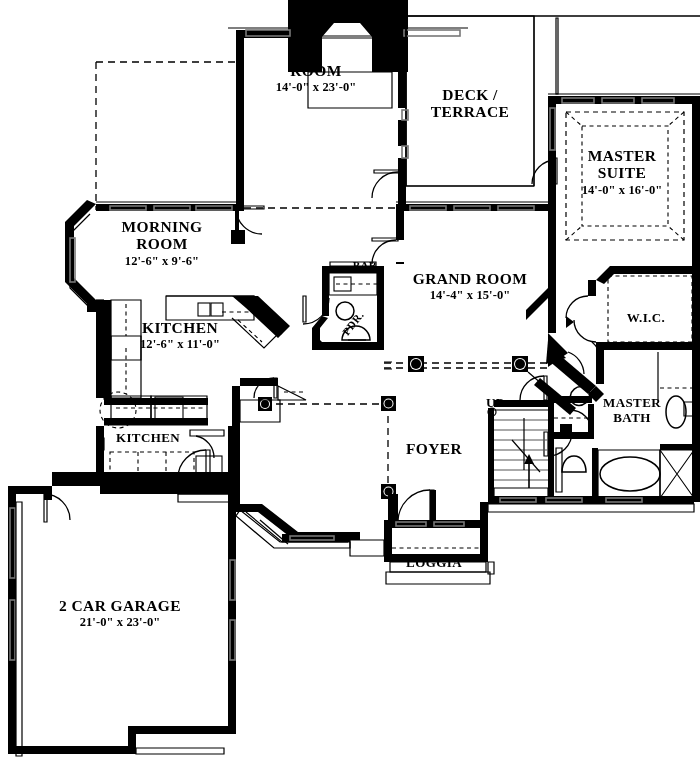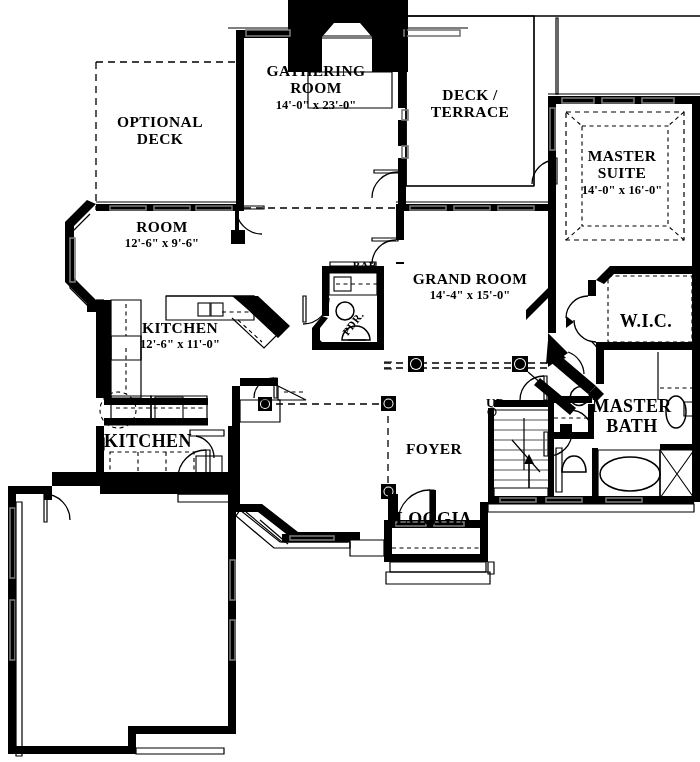--- a/index.html
+++ b/index.html
@@ -41,21 +41,21 @@
     font-size: 15.5px;
     letter-spacing: 0.4px;
   }
   .label .rdim {
     display: block;
     font-weight: bold;
     font-size: 12.5px;
     margin-top: 1px;
     letter-spacing: 0.1px;
   }
-  .label.small .rname { font-size: 18px; }
+  .label.small .rname { font-size: 13px; }
   .label.tiny  .rname { font-size: 11px; }
   .label.xtiny .rname { font-size: 13px; }
 
   .label.rot-pdr {
     transform: rotate(-52deg);
     transform-origin: 50% 50%;
   }
 </style>
 </head>
 <body>
@@ -386,43 +386,39 @@
 
       <path class="thin" d="M694,104 h4 v396 h-4 z"></path>
       <path class="thin" d="M556,18 h2 v76 h-2 z"></path>
 
       <rect class="w" x="692" y="402" width="8" height="12"></rect>
       <path class="thin" d="M684,402 h10 v14 h-10 z"></path>
 
     </g>
   </svg>
 
-  <div class="label" style="left:60px; top:113px; width:200px;">
-    <span class="rname">OPTIONAL</span>
-    <span class="rname">DECK</span>
-  </div>
 
   <div class="label" style="left:216px; top:62px; width:200px;">
-    <span class="rname">GATHERING</span>
     <span class="rname">ROOM</span>
     <span class="rdim">14'-0" x 23'-0"</span>
   </div>
 
   <div class="label" style="left:380px; top:86px; width:180px;">
     <span class="rname">DECK /</span>
     <span class="rname">TERRACE</span>
   </div>
 
   <div class="label" style="left:542px; top:147px; width:160px;">
     <span class="rname">MASTER</span>
     <span class="rname">SUITE</span>
     <span class="rdim">14'-0" x 16'-0"</span>
   </div>
 
   <div class="label" style="left:62px; top:218px; width:200px;">
+    <span class="rname">MORNING</span>
     <span class="rname">ROOM</span>
     <span class="rdim">12'-6" x 9'-6"</span>
   </div>
 
   <div class="label tiny" style="left:335px; top:259px; width:60px;">
     <span class="rname">BAR</span>
   </div>
 
   <div class="label" style="left:380px; top:270px; width:180px;">
     <span class="rname">GRAND ROOM</span>
@@ -449,22 +445,26 @@
 
   <div class="label small" style="left:98px; top:431px; width:100px;">
     <span class="rname">KITCHEN</span>
   </div>
 
   <div class="label" style="left:384px; top:440px; width:100px;">
     <span class="rname">FOYER</span>
   </div>
 
 
-  <div class="label small" style="left:384px; top:509px; width:100px;">
+  <div class="label small" style="left:384px; top:556px; width:100px;">
     <span class="rname">LOGGIA</span>
   </div>
 
+  <div class="label" style="left:30px; top:597px; width:180px;">
+    <span class="rname">2 CAR GARAGE</span>
+    <span class="rdim">21'-0" x 23'-0"</span>
+  </div>
 
   <div class="label xtiny" style="left:478px; top:396px; width:34px;">
     <span class="rname">UP</span>
   </div>
 
 </div>
 
 </body></html>

